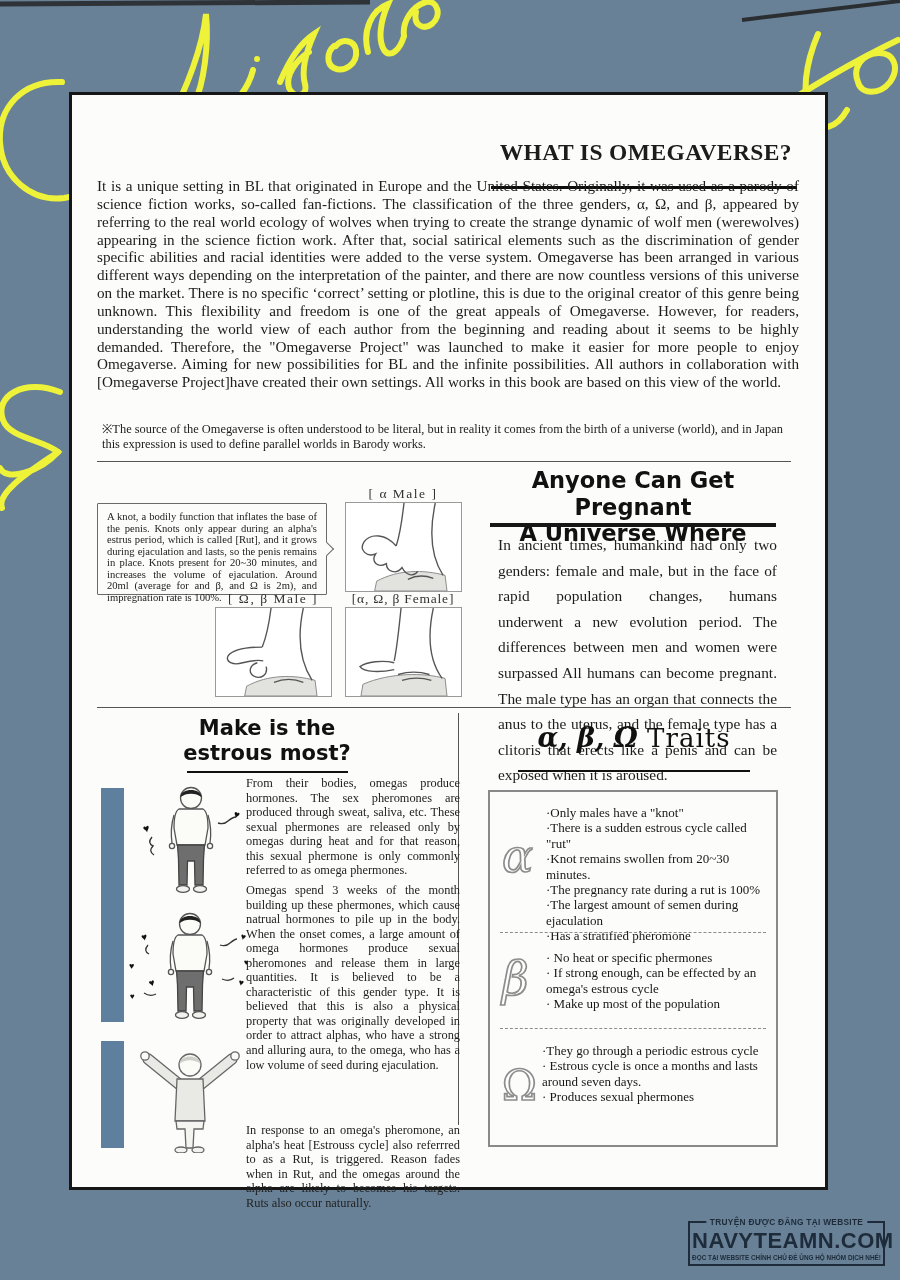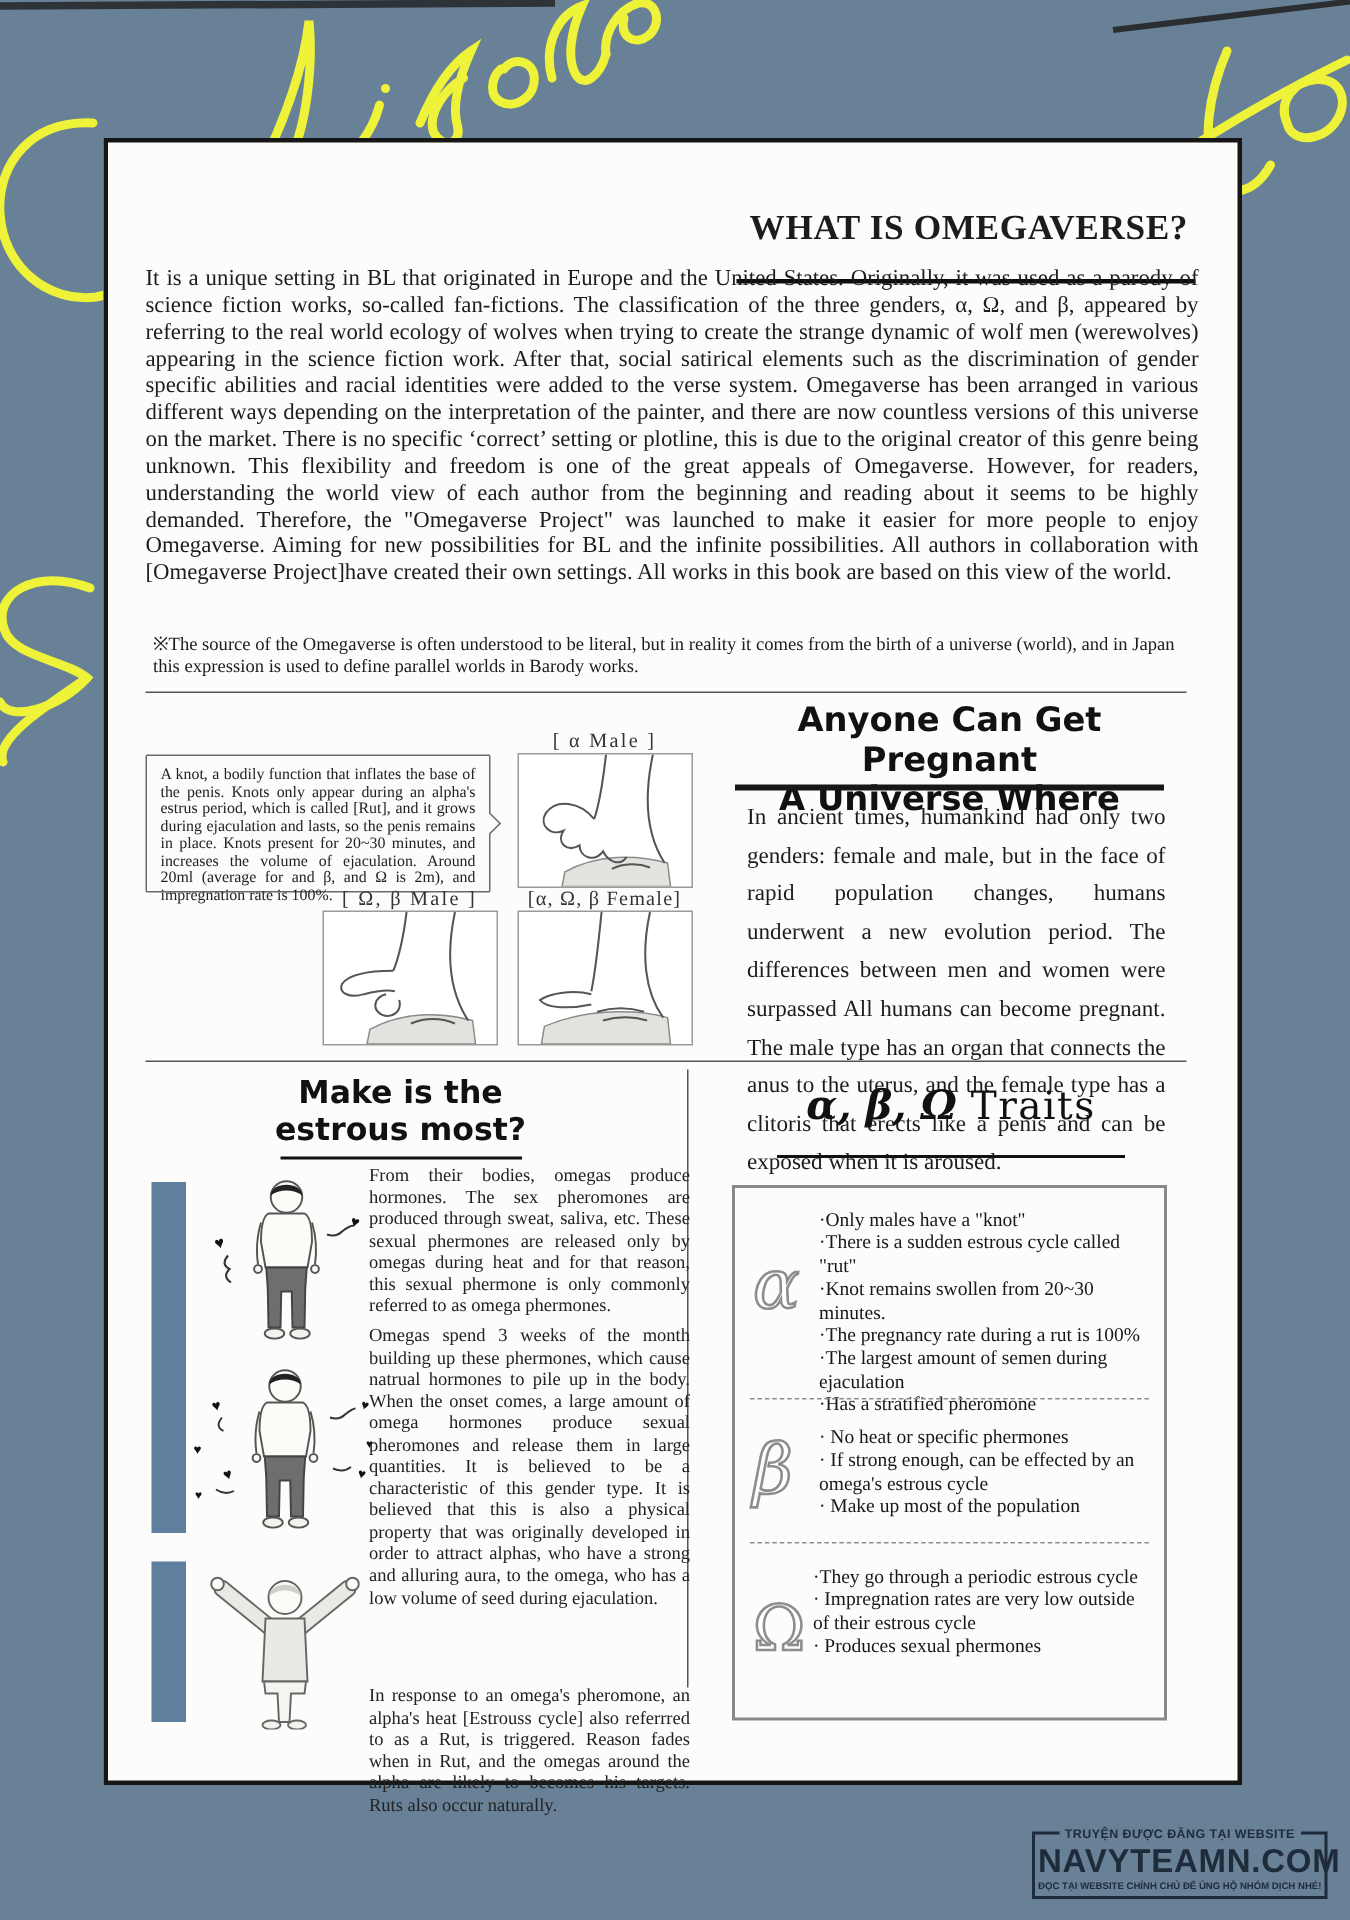--- a/index.html
+++ b/index.html
@@ -261,21 +261,21 @@
           <li>· No heat or specific phermones</li>
           <li>· If strong enough, can be effected by an omega's estrous cycle</li>
           <li>· Make up most of the population</li>
         </ul>
       </div>
       <div class="trait-sep" style="top:236px;"></div>
       <div class="trait-row" style="top:251px;">
         <span class="trait-glyph" style="top:22px;font-size:42px;font-style:normal;">Ω</span>
         <ul class="trait-list" style="margin-left:52px;">
           <li>·They go through a periodic estrous cycle</li>
-          <li>· Impregnation rates are very low outside of their estrous cycle</li>
+          <li>· Estrous cycle is once a months and lasts around seven days.</li>
           <li>· Produces sexual phermones</li>
         </ul>
       </div>
     </div>
 
   </div>
 
   <div class="wm">
     <div class="wm-top">TRUYỆN ĐƯỢC ĐĂNG TẠI WEBSITE</div>
     <div class="wm-site">NAVYTEAMN.COM</div>

